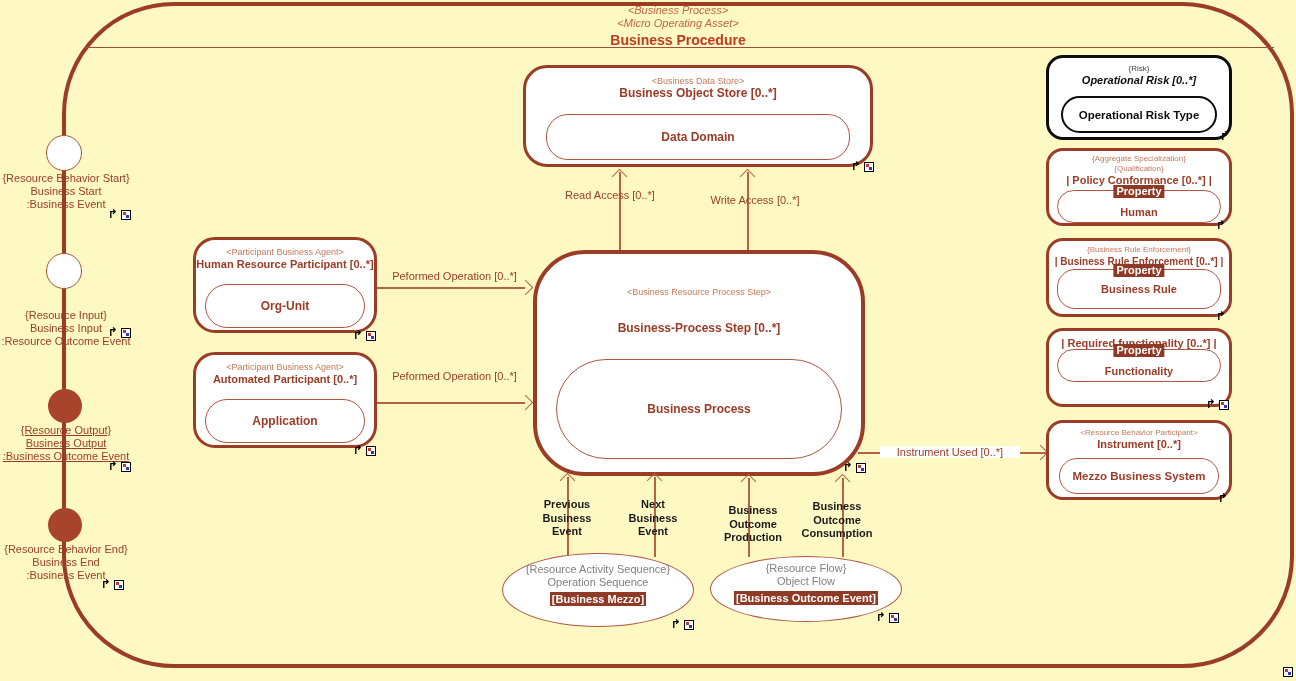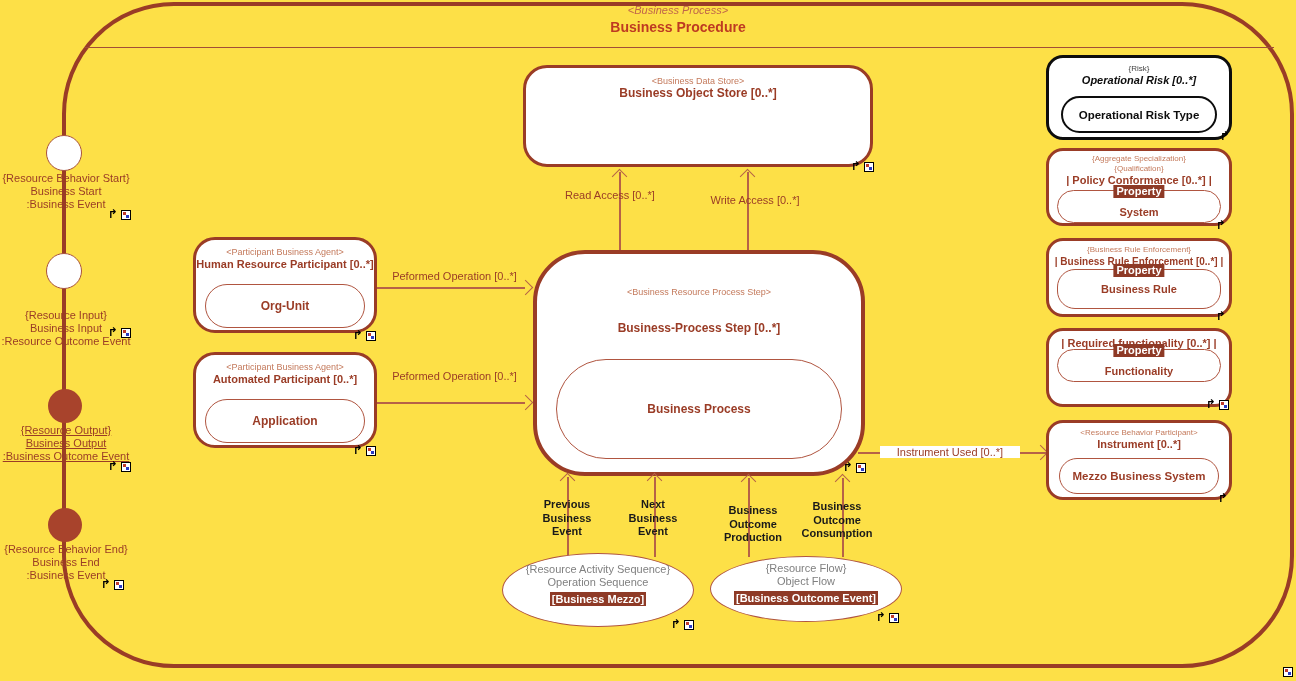--- a/index.html
+++ b/index.html
@@ -1,17 +1,17 @@
 <!DOCTYPE html>
 <html><head>
 <meta charset="utf-8">
 <style>
   * { box-sizing: border-box; margin:0; padding:0; }
   html,body { background:#fff; }
-  .canvas { position:relative; width:1296px; height:681px; background:#fde047;
+  .canvas { position:relative; width:1296px; height:681px; background:#fef9c3;
             font-family:"Liberation Sans", sans-serif; overflow:hidden; }
   .abs { position:absolute; }
 
   
   #outer { left:62px; top:2px; width:1232px; height:666px;
            border:4px solid #9A3C26; border-radius:112px; }
   #sep { left:84px; top:47px; width:1190px; height:1px; background:#A24E36; }
 
   #titleblock { left:300px; top:4px; width:756px; text-align:center; }
   .t-st   { font-size:11px; font-style:italic; color:#C0654A; line-height:13px; }
@@ -122,20 +122,21 @@
   #pageicon { left:1283px; top:667px; }
 </style>
 </head>
 <body>
 
 <div class="canvas">
 
   <div class="abs" id="outer"></div>
   <div class="abs" id="titleblock">
     <div class="t-st">&lt;Business Process&gt;</div>
+    <div class="t-st">&lt;Micro Operating Asset&gt;</div>
     <div class="t-name">Business Procedure</div>
   </div>
   <div class="abs" id="sep"></div>
 
   <div class="lnode open" id="lnode1"></div>
   <div class="ltext" id="ltext1">
     <div>{Resource Behavior Start}</div>
     <div>Business Start</div>
     <div>:Business Event</div>
   </div>
@@ -201,20 +202,21 @@
   <span class="chev chev-right" style="left:520px; top:282px;"></span>
   <div class="clabel" style="left:382px; top:270px; width:145px;">Peformed Operation [0..*]</div>
 
   <div class="hline" style="left:377px; top:402px; width:148px;"></div>
   <span class="chev chev-right" style="left:520px; top:397px;"></span>
   <div class="clabel" style="left:382px; top:370px; width:145px;">Peformed Operation [0..*]</div>
 
   <div class="box" id="sbox">
     <div class="stereo">&lt;Business Data Store&gt;</div>
     <div class="bname" style="font-size:12px;">Business Object Store [0..*]</div>
+    <div class="ibox">Data Domain</div>
   </div>
   <span class="ea-icons" id="sicon">
       <span class="ea-arrow"></span>
       <span class="ea-square"></span>
     </span>
 
   <div class="vline" style="left:619px; top:172px; height:79px;"></div>
   <span class="chev chev-up" style="left:614px; top:171px;"></span>
   <div class="clabel" style="left:554px; top:189px; width:112px;">Read Access [0..*]</div>
 
@@ -244,21 +246,21 @@
   <span class="ea-icons" id="riskicon">
       <span class="ea-arrow"></span>
     </span>
 
   <div class="box" id="polbox">
     <div class="tag8">{Aggregate Specialization}</div>
     <div class="tag8">{Qualification}</div>
     <div class="bname">| Policy Conformance [0..*] |</div>
     <div class="ibox">
       <span class="prop">Property</span>
-      <span class="iname">System</span>
+      <span class="iname">Human</span>
     </div>
   </div>
   <span class="ea-icons" id="policon">
       <span class="ea-arrow"></span>
     </span>
 
   <div class="box" id="rulebox">
     <div class="tag8">{Business Rule Enforcement}</div>
     <div class="bname">| Business Rule Enforcement [0..*] |</div>
     <div class="ibox">

